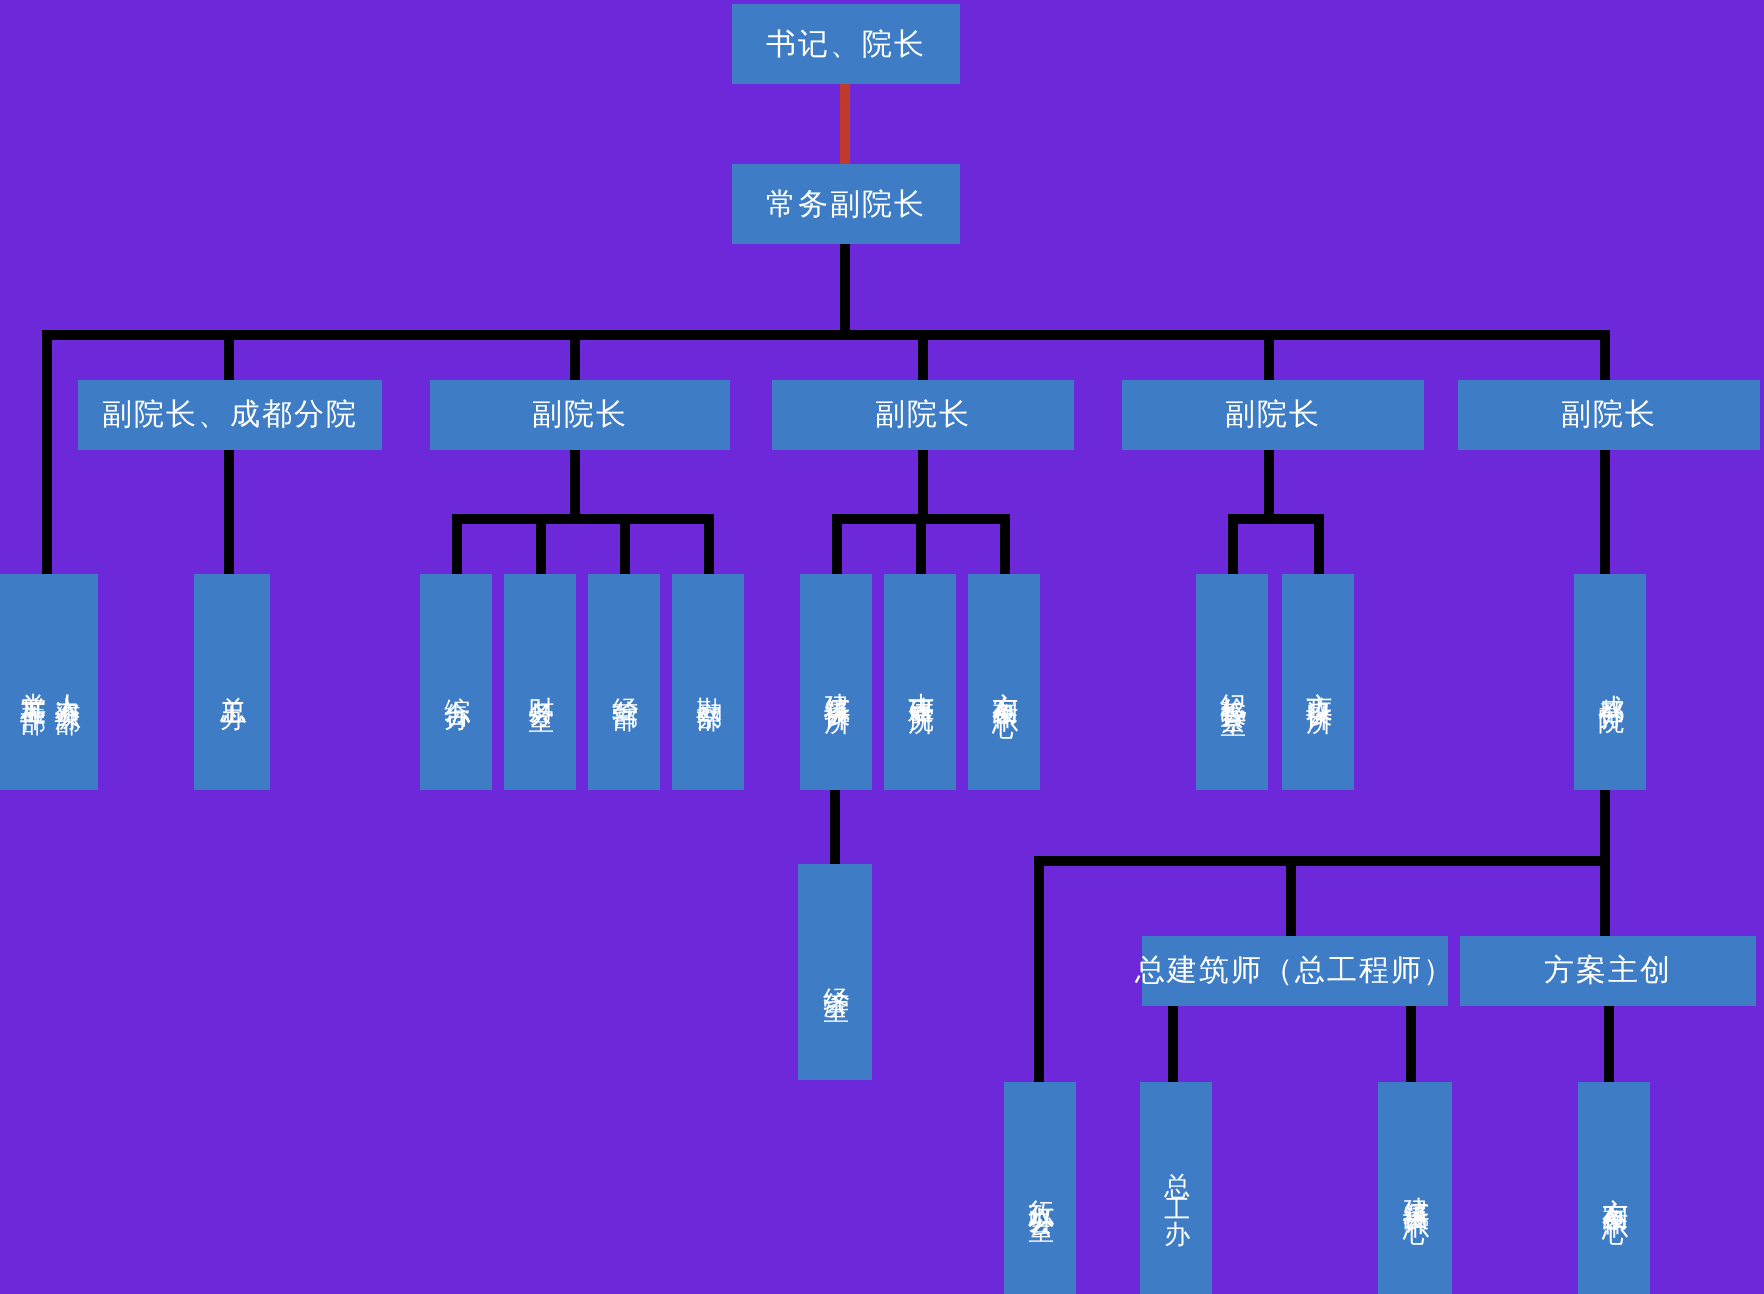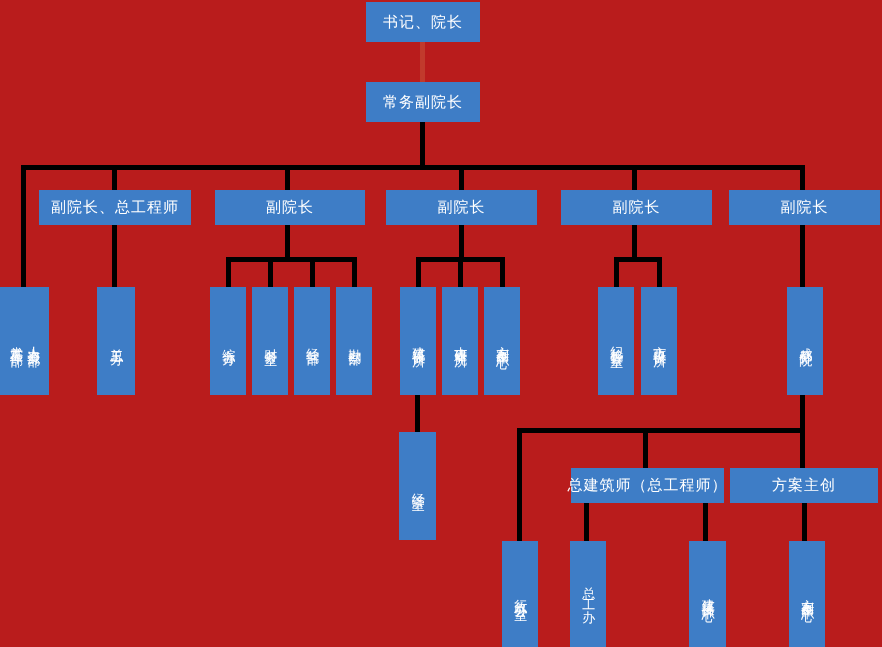--- a/index.html
+++ b/index.html
@@ -1,17 +1,17 @@
 <!DOCTYPE html>
 <html style="--node-fill: #3E7DC6; --node-text: #FFFFFF; --connector: #000000; --highlight: #C13A2C;"><head>
 <meta charset="utf-8">
 <style>
   html,body{margin:0;padding:0;background:#ffffff;}
   .canvas{
-    position:relative;width:882px;height:647px;background:#b91c1c;overflow:hidden;
+    position:relative;width:882px;height:647px;background:#6d28d9;overflow:hidden;
     font-family:Liberation Sans, sans-serif;
   }
   .ln{position:absolute;background:var(--connector,#000000);}
   .ln.red{background:var(--highlight,#C13A2C);}
   .node{
     position:absolute;background:var(--node-fill,#3E7DC6);color:var(--node-text,#ffffff);
     display:flex;align-items:center;justify-content:center;text-align:center;
     box-sizing:border-box;
   }
   .node.h{font-size:15px;letter-spacing:1px;white-space:nowrap;}
@@ -64,21 +64,21 @@
   <div class="ln" style="left:802px;top:503px;width:5px;height:38px"></div>
 
   <div class="node h" style="left:366px;top:2px;width:114px;height:40px">
     <span class="lbl">书记、院长</span>
   </div>
   <div class="node h" style="left:366px;top:82px;width:114px;height:40px">
     <span class="lbl">常务副院长</span>
   </div>
 
   <div class="node h" style="left:39px;top:190px;width:152px;height:35px">
-    <span class="lbl">副院长、总工程师</span>
+    <span class="lbl">副院长、成都分院</span>
   </div>
   <div class="node h" style="left:215px;top:190px;width:150px;height:35px">
     <span class="lbl">副院长</span>
   </div>
   <div class="node h" style="left:386px;top:190px;width:151px;height:35px">
     <span class="lbl">副院长</span>
   </div>
   <div class="node h" style="left:561px;top:190px;width:151px;height:35px">
     <span class="lbl">副院长</span>
   </div>

